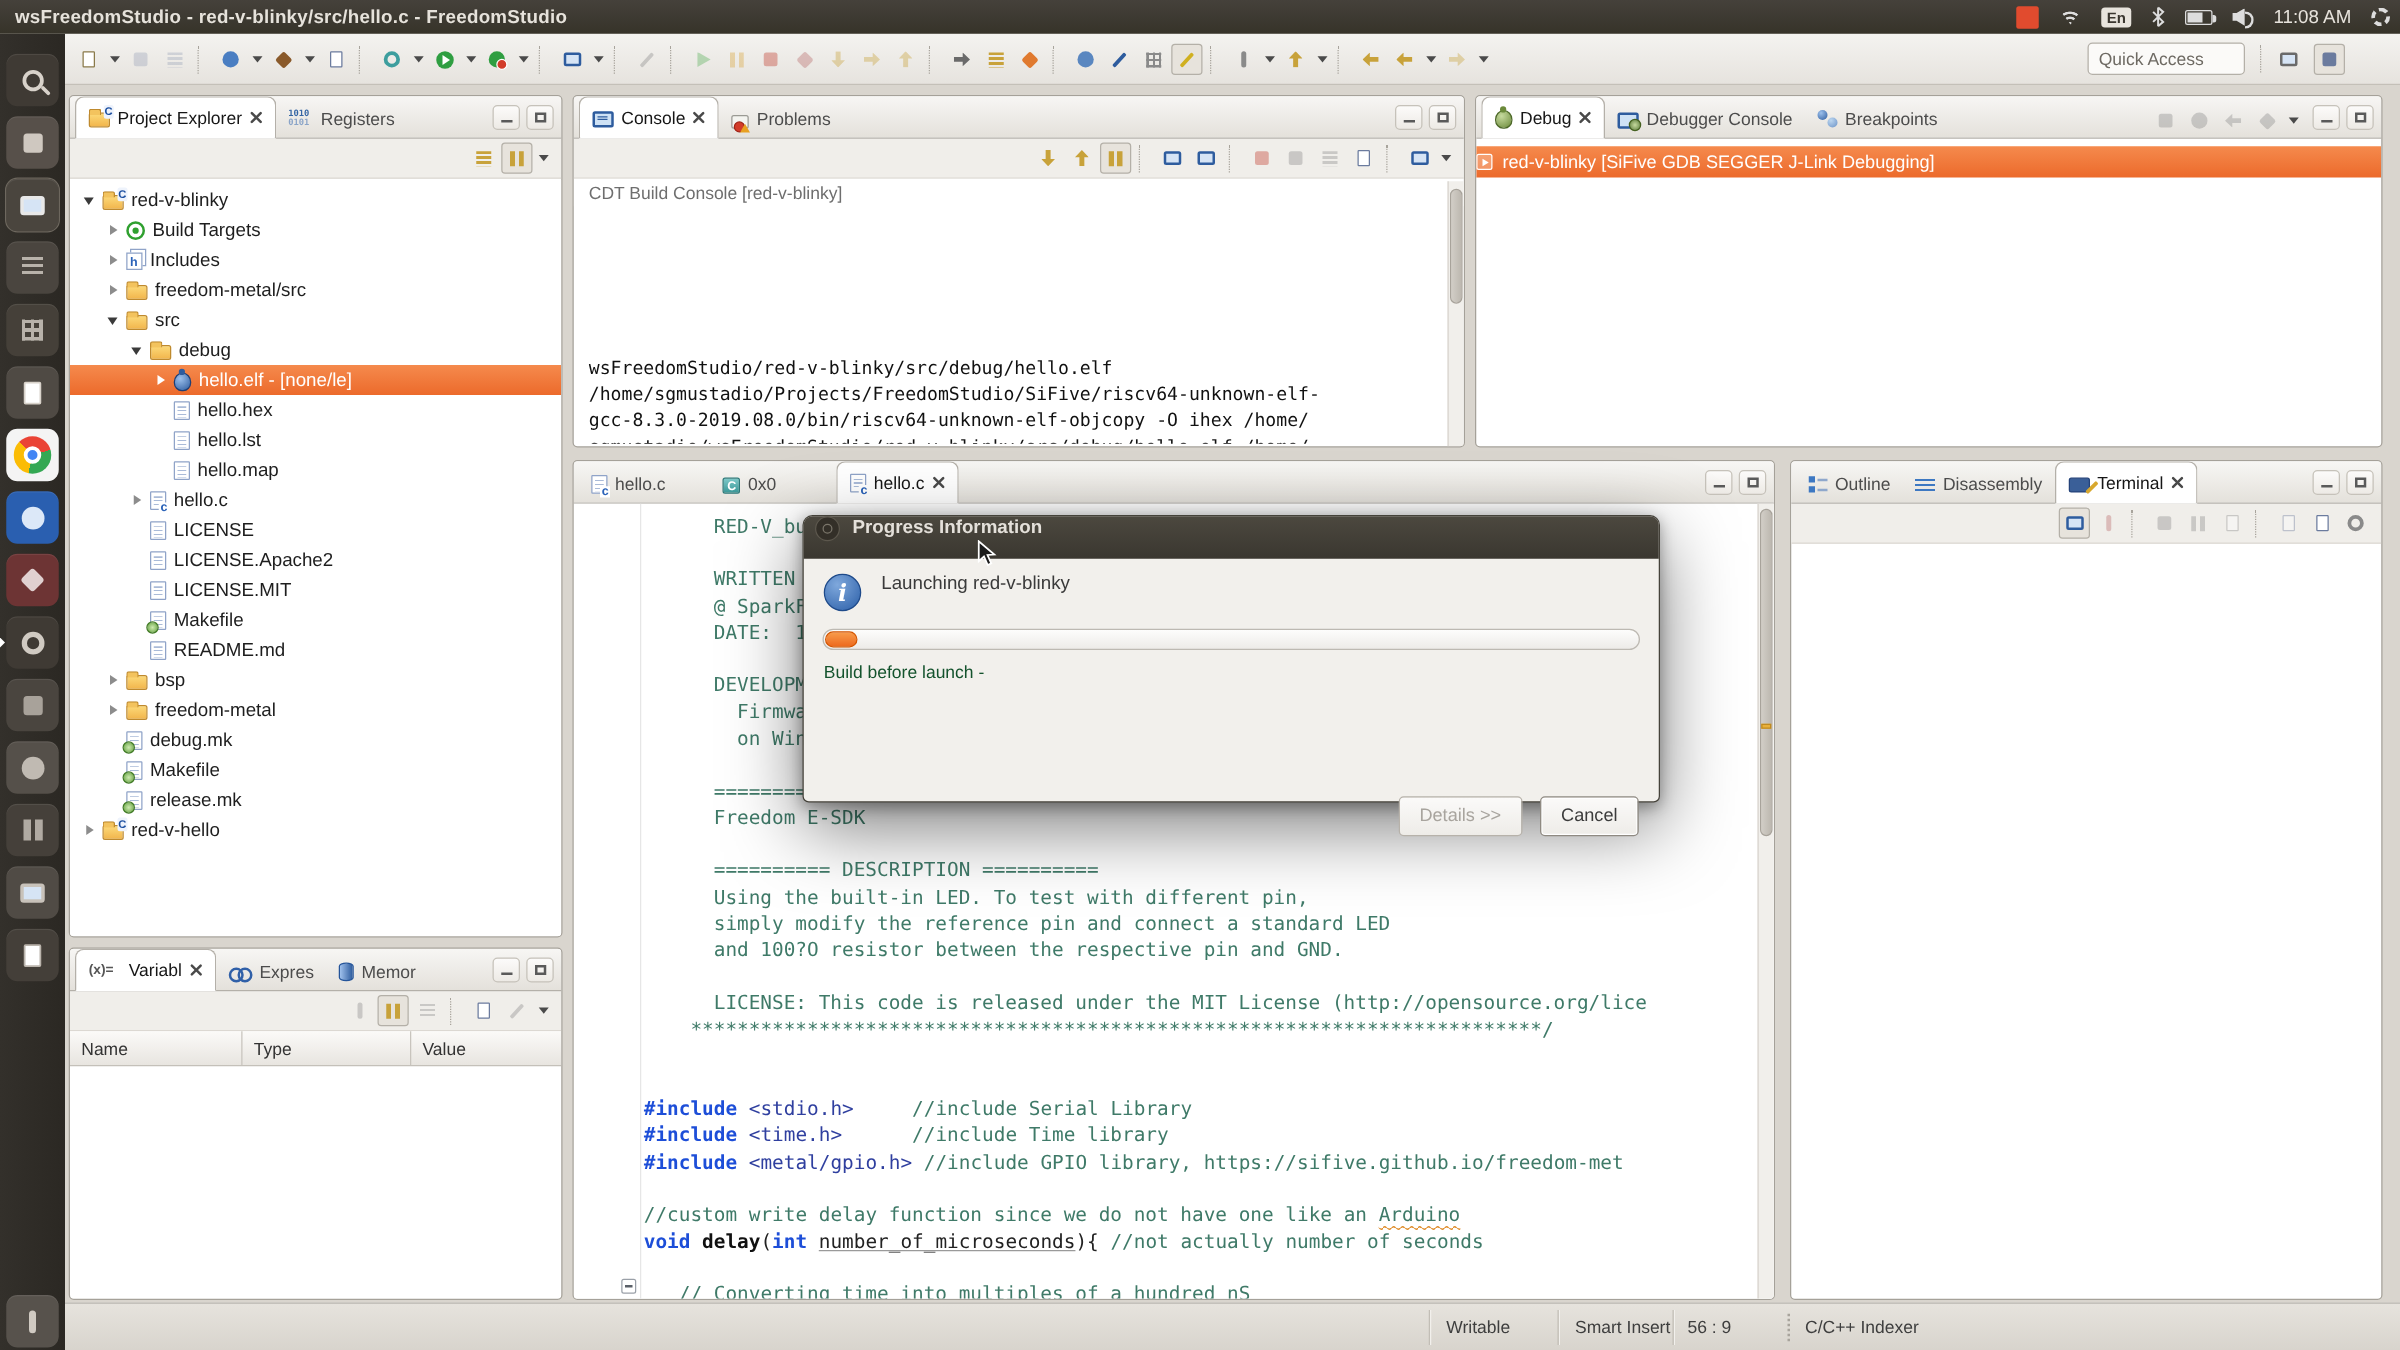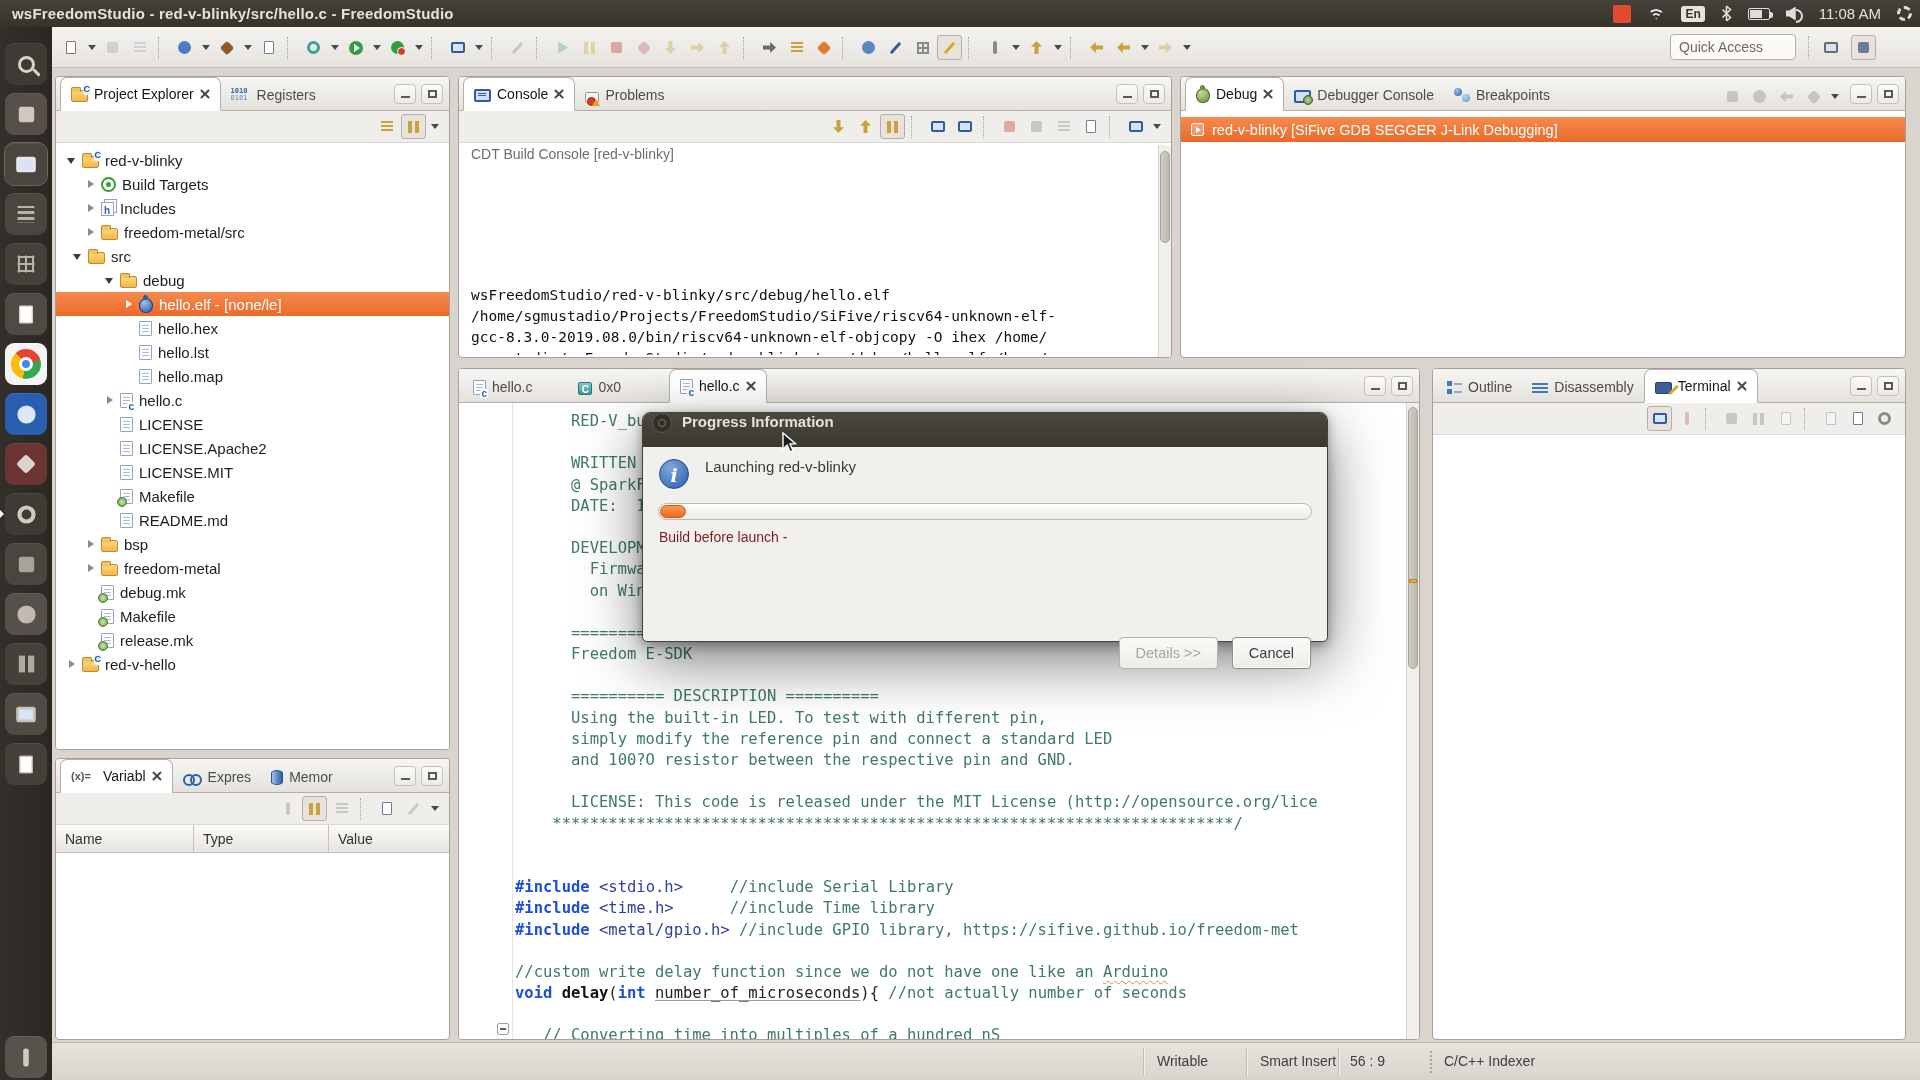--- a/index.html
+++ b/index.html
@@ -145,21 +145,21 @@
   .ic-launchcfg{width:13px;height:13px;border:1px solid #fff;border-radius:2px;background:rgba(255,255,255,.25)}
   .ic-launchcfg::after{content:"";position:absolute;left:4px;top:3px;border-top:3px solid transparent;border-bottom:3px solid transparent;border-left:5px solid #fff}
 
   
   #console-sub{height:22px;padding:3px 0 0 12px;font-size:14px;color:#6e6e6e;background:#fff}
   #console-body{position:absolute;left:12px;top:166px;right:16px;bottom:2px;font:14.5px/21px "DejaVu Sans Mono",monospace;color:#111;white-space:pre;overflow:hidden}
   .sb{position:absolute;width:13px;background:#f1efeb;border-left:1px solid #d8d4ce}
   .sbt{position:absolute;left:1px;right:1px;background:linear-gradient(90deg,#d2cec7,#bdb8b0);border:1px solid #a8a39b;border-radius:6px}
 
   
-  #debug-row{margin-top:6px;height:25px;display:flex;align-items:center;gap:8px;padding-left:10px;background:linear-gradient(#f58a4d,#ec6a2b);color:#fff;font-size:14.5px;white-space:nowrap}
+  #debug-row{margin-top:6px;height:25px;display:flex;align-items:center;gap:8px;background:linear-gradient(#f58a4d,#ec6a2b);color:#fff;font-size:14.5px;white-space:nowrap}
   .dbg-tools{position:absolute;right:64px;top:7px;display:flex;gap:2px;align-items:center}
 
   
   #editor-body{position:absolute;left:0;top:34px;right:0;bottom:0;background:#fff}
   #editor-ruler{position:absolute;left:53px;top:0;bottom:0;width:1px;background:#e6e6e6}
   #code{position:absolute;left:56px;top:0;right:14px;bottom:0;padding-top:8px;font:15.5px/21.2px "DejaVu Sans Mono",monospace;color:#222;white-space:pre;overflow:hidden}
   .cline{height:21.2px}
   .com{color:#3f7a68}
   .kw{color:#1d4ed8;font-weight:bold}
   .inc{color:#2f3f9f}
@@ -185,21 +185,21 @@
   #dialog{position:absolute;left:642px;top:412px;width:686px;height:230px;z-index:50;border-radius:8px 8px 5px 5px;border:1px solid #45423a;background:#f2f0ec;box-shadow:0 20px 60px rgba(0,0,0,.5),0 3px 12px rgba(0,0,0,.35)}
   #dlg-title{height:34px;background:linear-gradient(#4c483f,#3a3730);border-radius:7px 7px 0 0;display:flex;color:#e4e0da;font-size:15px;font-weight:bold}
   #dlg-close{width:20px;height:20px;border-radius:50%;background:#332f28;border:1px solid #5c574d;margin:0 10px 0 9px;position:relative}
   #dlg-close::after{content:"";position:absolute;inset:5px;border-radius:50%;border:1px solid #7a756a}
   #dlg-body{position:relative;height:230px}
   #info-icon{position:absolute;left:16px;top:12px;width:30px;height:30px;border-radius:50%;background:radial-gradient(circle at 35% 28%,#7fa8dc,#2b5fa8);border:1px solid #1e4a8a}
   #info-icon::after{content:"i";position:absolute;inset:0;text-align:center;font:italic bold 19px/30px "DejaVu Serif",serif;color:#fff}
   #dlg-msg{position:absolute;left:62px;top:11px;font-size:15px;color:#3a3a3a}
   #dlg-bar{position:absolute;left:15px;right:15px;top:56px;height:17px;border:1px solid #bdb9b2;border-radius:9px;background:linear-gradient(#fdfdfc,#edebe8)}
   #dlg-fill{position:absolute;left:1px;top:1px;bottom:1px;min-width:26px;border-radius:8px;background:linear-gradient(#f89b4b,#ed6a1f);border:1px solid #d45500}
-  #dlg-task{position:absolute;left:16px;top:82px;font-size:14px;color:#7f1d1d}
+  #dlg-task{position:absolute;left:16px;top:82px;font-size:14px;color:#14532d}
   #dlg-btns{position:absolute;right:16px;bottom:8px;display:flex;gap:14px}
   .btn{height:32px;padding:0 16px;border:1px solid #b7b2aa;border-radius:4px;background:linear-gradient(#fbfaf9,#eeece8);font-family:"Liberation Sans",sans-serif;font-size:14.5px;color:#3c3c3c}
   .btn.disabled{color:#a8a49e}
   .btn.cancel{border-color:#8f8a82;box-shadow:inset 0 0 0 1px #fff}
 
   #cursor{position:absolute;left:781px;top:432px;z-index:60}
 </style>
 </head>
 <body>
 
@@ -467,21 +467,21 @@
           <div class="trow" style="padding-left: 29px;">
             <span class="tw tw-closed"></span>
             <span class="ic ic-includes"></span>
             <span class="tlabel">Includes</span>
           </div>
           <div class="trow" style="padding-left: 29px;">
             <span class="tw tw-closed"></span>
             <span class="ic ic-folder"></span>
             <span class="tlabel">freedom-metal/src</span>
           </div>
-          <div class="trow" style="padding-left: 16px;">
+          <div class="trow" style="padding-left: 29px;">
             <span class="tw tw-open"></span>
             <span class="ic ic-folder"></span>
             <span class="tlabel">src</span>
           </div>
           <div class="trow" style="padding-left: 48px;">
             <span class="tw tw-open"></span>
             <span class="ic ic-folder"></span>
             <span class="tlabel">debug</span>
           </div>
           <div class="trow sel" style="padding-left: 67px;">

